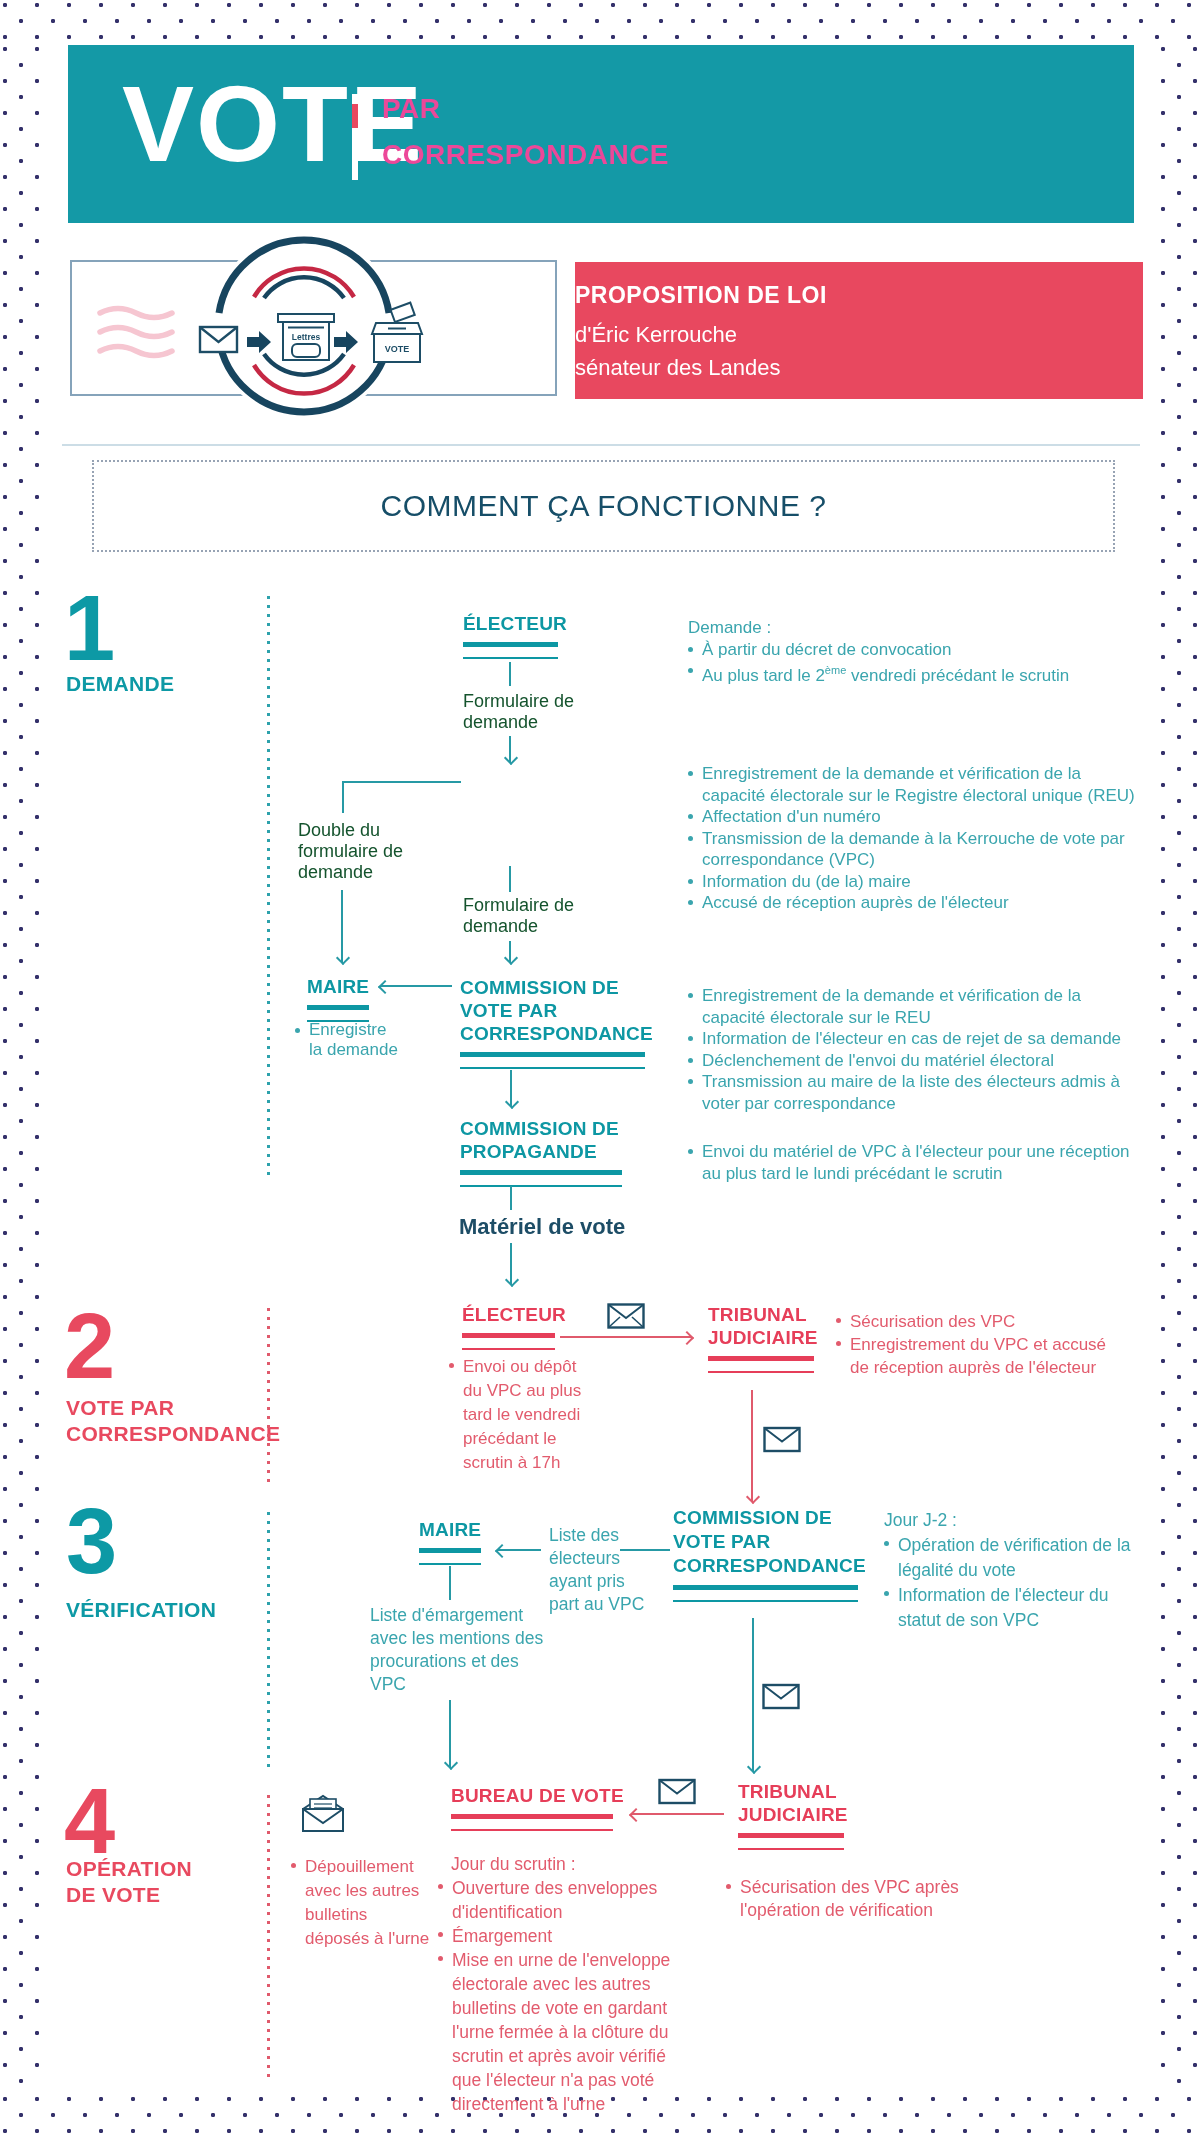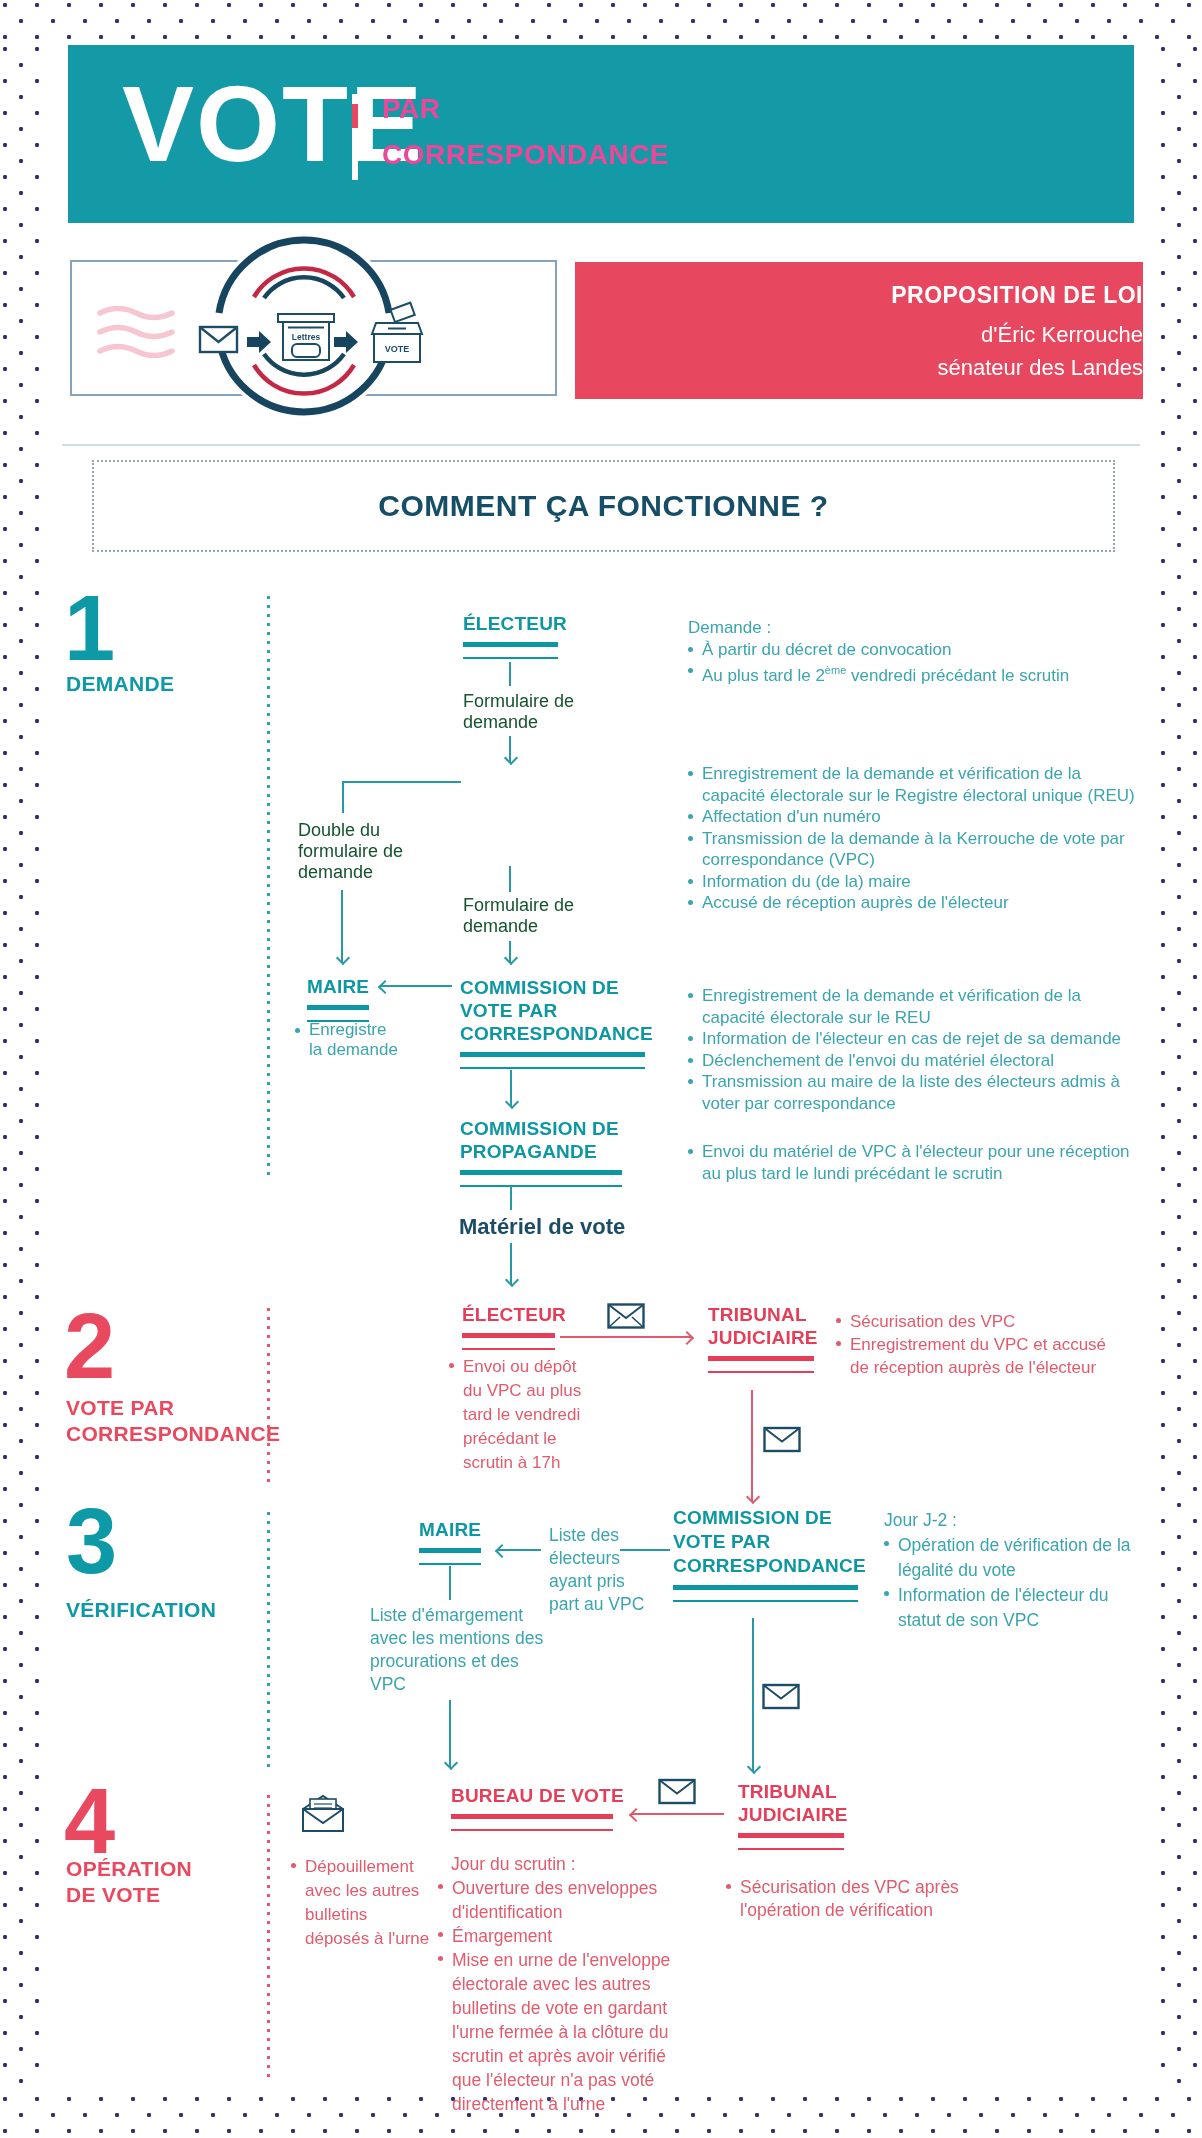--- a/index.html
+++ b/index.html
@@ -3,25 +3,25 @@
 <meta charset="utf-8">
 <style>
   html,body{margin:0;padding:0}
   .page{position:relative;width:1202px;height:2138px;background:#fff;font-family:"Liberation Sans",sans-serif;overflow:hidden}
   .abs{position:absolute}
   .frame{background-image:radial-gradient(circle at 5px 5px,#34316b 2px,transparent 2.3px),radial-gradient(circle at 21px 21px,#34316b 2px,transparent 2.3px);background-size:32px 32px}
   .band{background:#1499a6}
   .vote-title{color:#fff;font-weight:bold;font-size:108px;line-height:1;letter-spacing:2px}
   .band-sub{color:#ec4899;font-weight:bold;font-size:28px;line-height:46px;letter-spacing:.5px}
   .divider{background:linear-gradient(#fff 0 12%,#e8485f 12% 40%,#fff 40% 100%)}
-  .redbox{background:#e8485f;color:#fff;text-align:right}
+  .redbox{background:#e8485f;color:#fff;text-align:left}
   .redbox .t1{font-size:23px;font-weight:bold;letter-spacing:.5px;padding-top:20px;margin-bottom:9px}
   .redbox .t2{font-size:22px;line-height:33px}
   .hairline{height:2px;background:#ccdde6}
-  .howbox{border:2px dotted #97a3b4;display:flex;align-items:center;justify-content:center;color:#164e68;font-weight:bold;font-size:30px;letter-spacing:.5px}
+  .howbox{border:2px dotted #97a3b4;display:flex;align-items:center;justify-content:center;color:#164e68;font-weight:normal;font-size:30px;letter-spacing:.5px}
   .panel{background:#fff;border:2px solid #85a3ba}
   .num{font-weight:bold;font-size:92px;line-height:1}
   .seclabel{font-weight:bold;font-size:21px;line-height:26px;letter-spacing:.3px}
   .tealc{color:#0d99a5}
   .redc{color:#e8495f}
   .dotline{width:3px}
   .dot-teal{background-image:radial-gradient(circle at 1.5px 1.5px,#2da2ac 1.5px,transparent 1.7px);background-size:3px 9px}
   .dot-red{background-image:radial-gradient(circle at 1.5px 1.5px,#e05a6c 1.5px,transparent 1.7px);background-size:3px 9px}
   .nm{font-weight:bold;font-size:19px;line-height:23px;letter-spacing:.2px}
   .dbl{margin-top:7px;height:10px;border-top:5px solid;border-bottom:2.5px solid}

